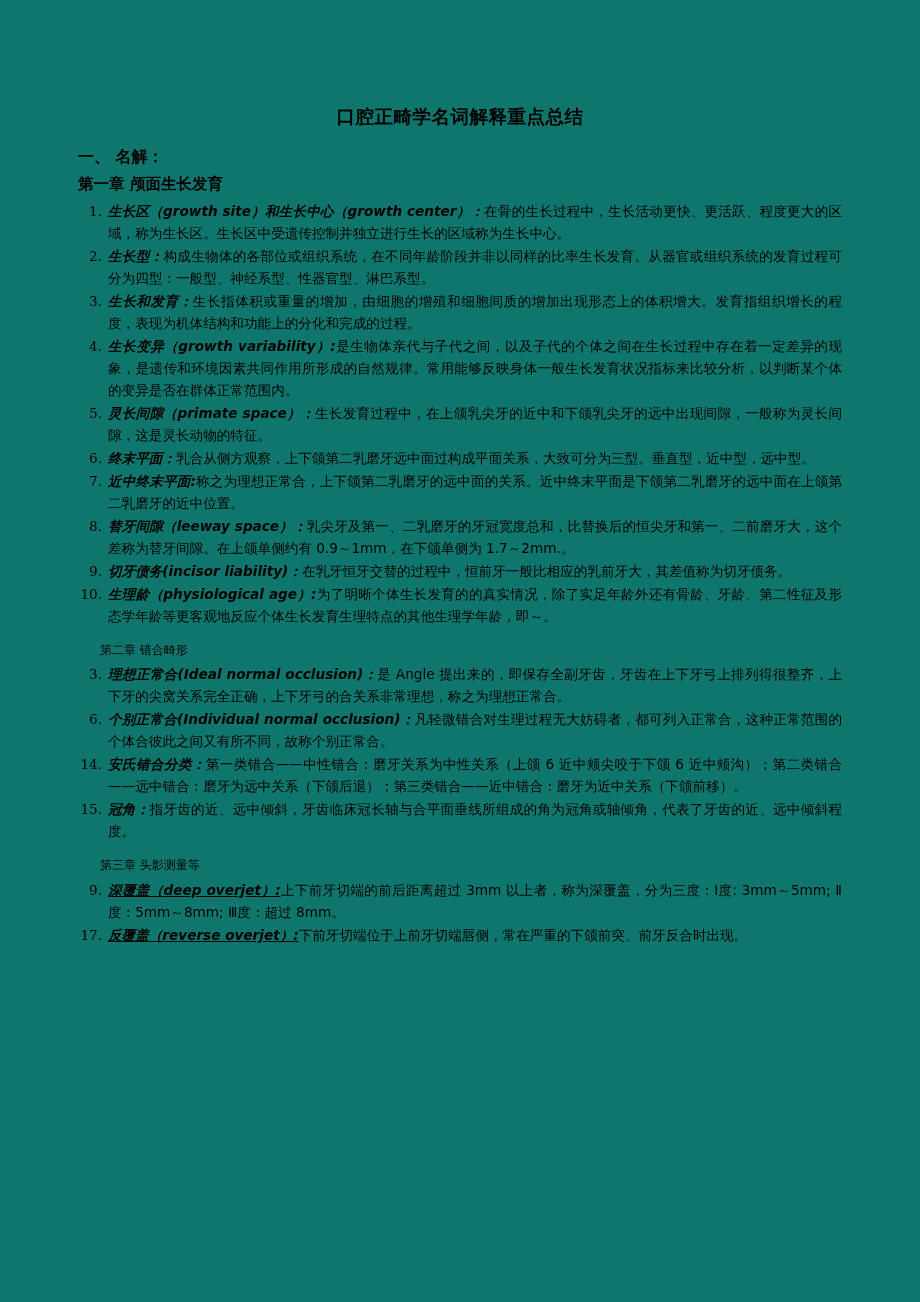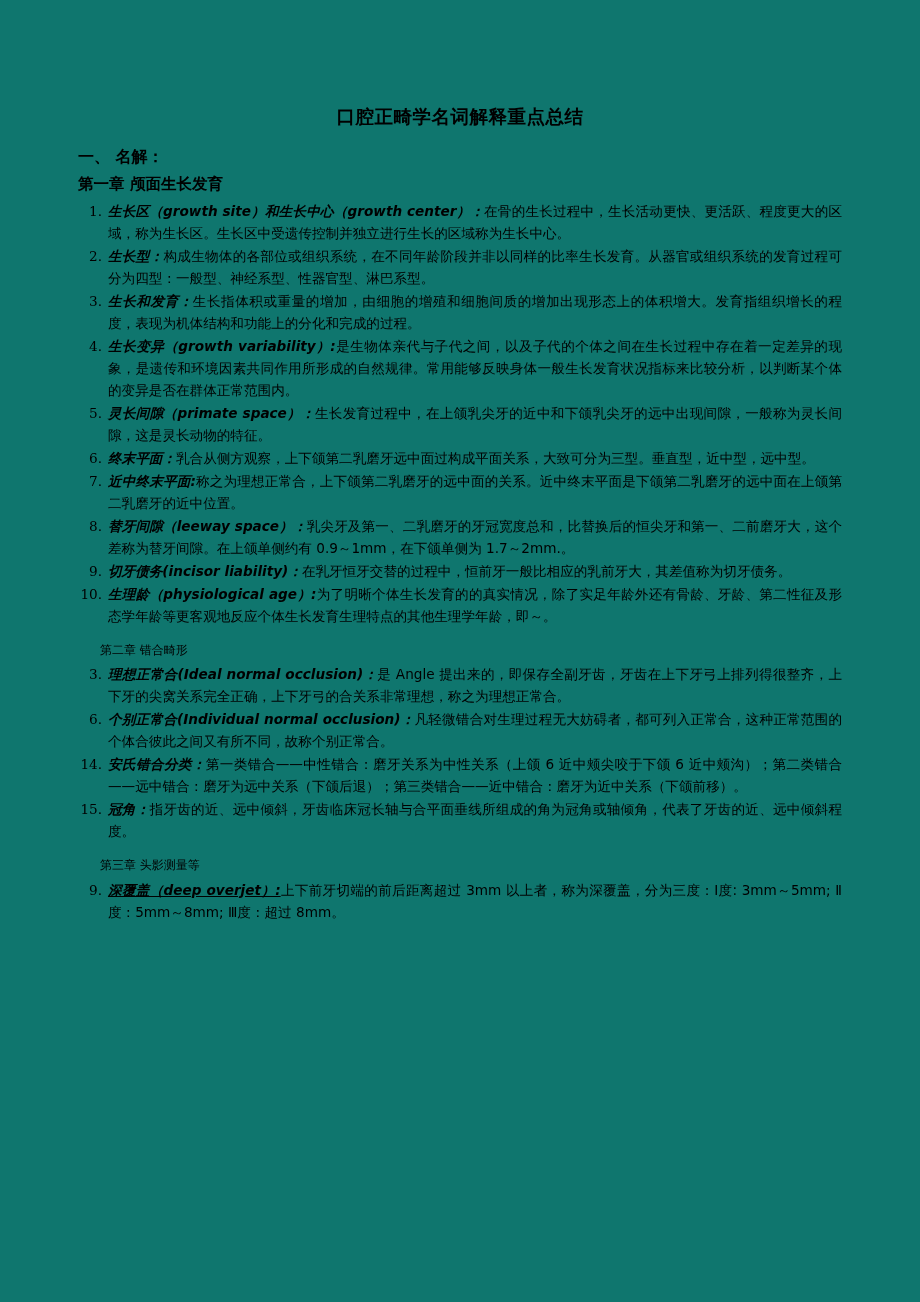--- a/index.html
+++ b/index.html
@@ -110,15 +110,16 @@
       <li><span class="num">3.</span><span class="term">理想正常合(Ideal normal occlusion)：</span><span class="body-txt">是 Angle 提出来的，即保存全副牙齿，牙齿在上下牙弓上排列得很整齐，上下牙的尖窝关系完全正确，上下牙弓的合关系非常理想，称之为理想正常合。</span></li>
       <li><span class="num">6.</span><span class="term">个别正常合(Individual normal occlusion)：</span><span class="body-txt">凡轻微错合对生理过程无大妨碍者，都可列入正常合，这种正常范围的个体合彼此之间又有所不同，故称个别正常合。</span></li>
       <li><span class="num">14.</span><span class="term">安氏错合分类：</span><span class="body-txt">第一类错合——中性错合：磨牙关系为中性关系（上颌 6 近中颊尖咬于下颌 6 近中颊沟）；第二类错合——远中错合：磨牙为远中关系（下颌后退）；第三类错合——近中错合：磨牙为近中关系（下颌前移）。</span></li>
       <li><span class="num">15.</span><span class="term">冠角：</span><span class="body-txt">指牙齿的近、远中倾斜，牙齿临床冠长轴与合平面垂线所组成的角为冠角或轴倾角，代表了牙齿的近、远中倾斜程度。</span></li>
     </ol>
 
   <div class="chapter-head-sub">第三章  头影测量等</div>
 
   <ol class="items" id="list-ch3">
       <li><span class="num">9.</span><span class="term underline">深覆盖（deep overjet）:</span><span class="body-txt">上下前牙切端的前后距离超过 3mm 以上者，称为深覆盖，分为三度：Ⅰ度: 3mm～5mm;  Ⅱ度：5mm～8mm;  Ⅲ度：超过 8mm。</span></li>
+      <li><span class="num">17.</span><span class="term underline">反覆盖（reverse overjet）:</span><span class="body-txt">下前牙切端位于上前牙切端唇侧，常在严重的下颌前突、前牙反合时出现。</span></li>
     </ol>
 
 </div>
 
 </body></html>

